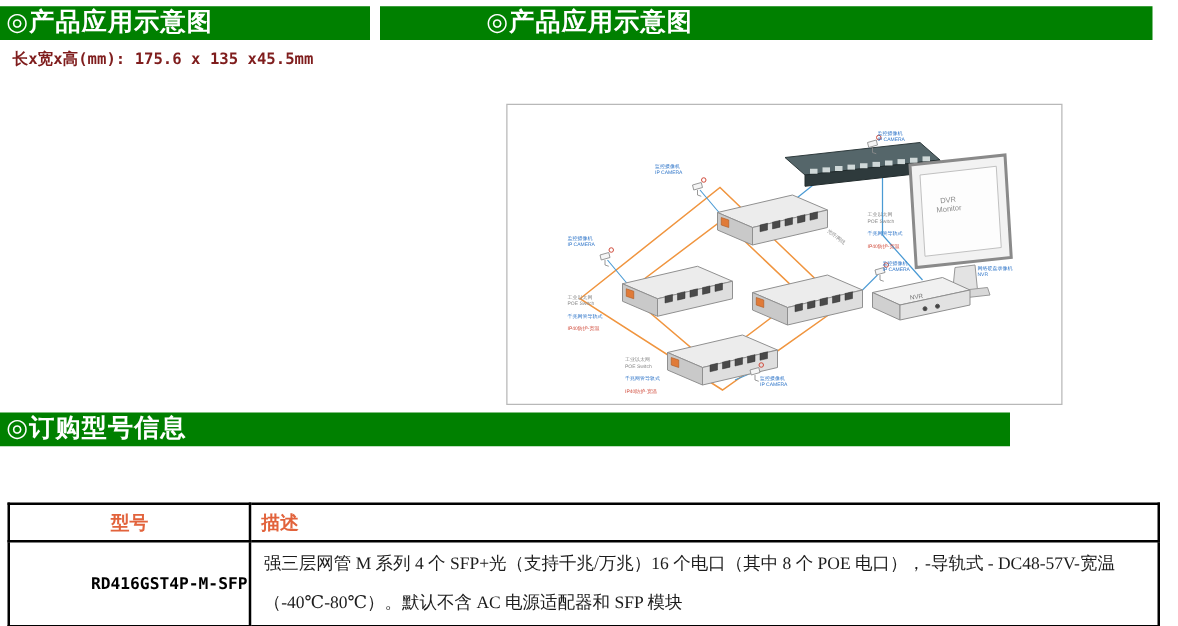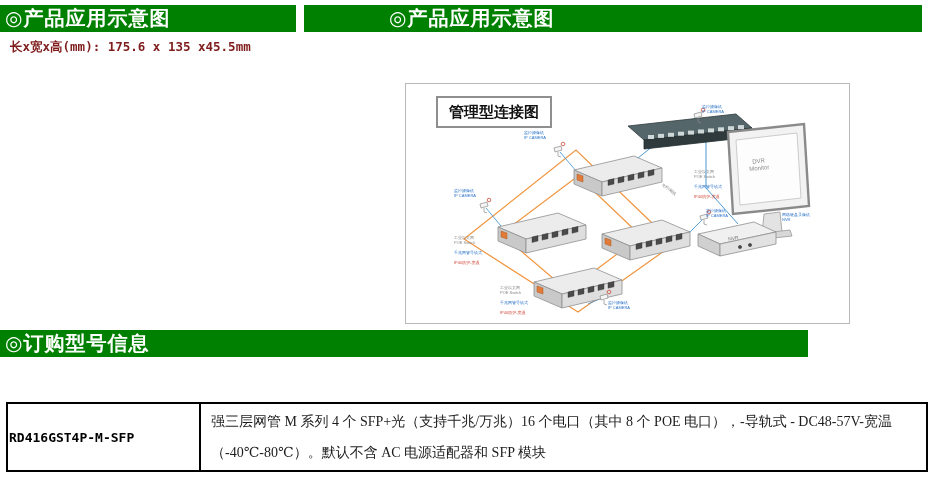--- a/index.html
+++ b/index.html
@@ -54,42 +54,41 @@
     border-collapse:collapse; background:#fff; table-layout:fixed;
   }
   .ordertable td { border:2px solid #000; vertical-align:middle; }
   .col-model { width:189px; }
   .hdr-cell {
     color:#e2633c; font-weight:bold; font-size:15px; height:26px;
   }
   .hdr-model { text-align:center; }
   .hdr-desc  { text-align:left; padding-left:8px; }
   .model-cell {
-    text-align:left; font-family:"DejaVu Sans Mono",monospace;
+    text-align:right; font-family:"DejaVu Sans Mono",monospace;
     font-weight:bold; font-size:13px; color:#000; height:62px;
   }
   .desc-cell {
     font-size:14px; color:#1c1c1c; padding:2px 10px; line-height:31px;
   }
 </style>
 </head>
 <body>
 
 <div class="page">
 
   <div class="greenbar bar1">
     <span class="bar-label">◎产品应用示意图</span>
   </div>
   <div class="greenbar bar2">
     <span class="bar-label">◎产品应用示意图</span>
   </div>
   <div class="dims">长x宽x高(mm): 175.6 x 135 x45.5mm</div>
 
   <div class="diagram">
-    <div class="diagram-title">管理型连接图</div>
     <svg id="diagram-svg" class="dsvg" width="443" height="239" viewBox="0 0 443 239">
         <polygon points="95,150 172,92 235,152 162,207" fill="none" stroke="#f0953f" stroke-width="1.2"></polygon>
         <polygon points="58,155 170,66 268,160 172,228" fill="none" stroke="#f0953f" stroke-width="1.2"></polygon>
         <polyline points="252,58 212,90" fill="none" stroke="#4a9ad4" stroke-width="1"></polyline>
         <polyline points="300,58 300,104 332,140" fill="none" stroke="#4a9ad4" stroke-width="1"></polyline>
         <polyline points="154,68 176,94" fill="none" stroke="#4a9ad4" stroke-width="0.9"></polyline>
         <polyline points="80,124 100,148" fill="none" stroke="#4a9ad4" stroke-width="0.9"></polyline>
         <polyline points="296,136 272,160" fill="none" stroke="#4a9ad4" stroke-width="0.9"></polyline>
         <polyline points="196,214 182,220" fill="none" stroke="#4a9ad4" stroke-width="0.9"></polyline>
         <polyline points="290,34 272,46" fill="none" stroke="#4a9ad4" stroke-width="0.9"></polyline>
@@ -204,20 +203,24 @@
 Monitor</div>
     <div class="nvr-text">NVR</div>
   </div>
 
   <div class="greenbar bar3">
     <span class="bar-label">◎订购型号信息</span>
   </div>
 
   <table class="ordertable">
     <tbody>
+        <tr>
+      <td class="col-model hdr-cell hdr-model">型号</td>
+      <td class="hdr-cell hdr-desc">描述</td>
+    </tr>
     <tr>
       <td class="col-model model-cell">RD416GST4P-M-SFP</td>
       <td class="desc-cell">强三层网管 M 系列 4 个 SFP+光（支持千兆/万兆）16 个电口（其中 8 个 POE 电口），-导轨式 - DC48-57V-宽温（-40℃-80℃）。默认不含 AC 电源适配器和 SFP 模块</td>
     </tr>
   </tbody>
     </table>
 
 </div>
 
 </body></html>

